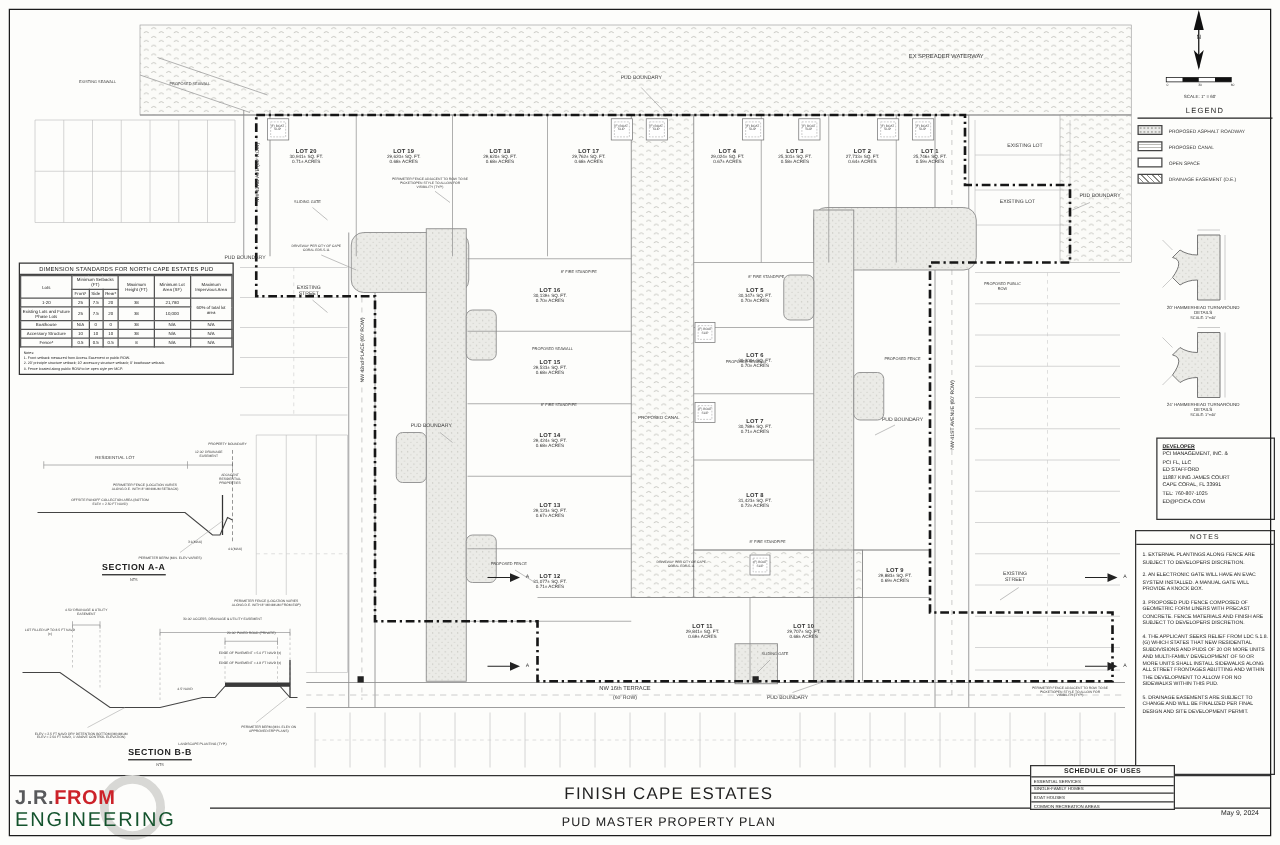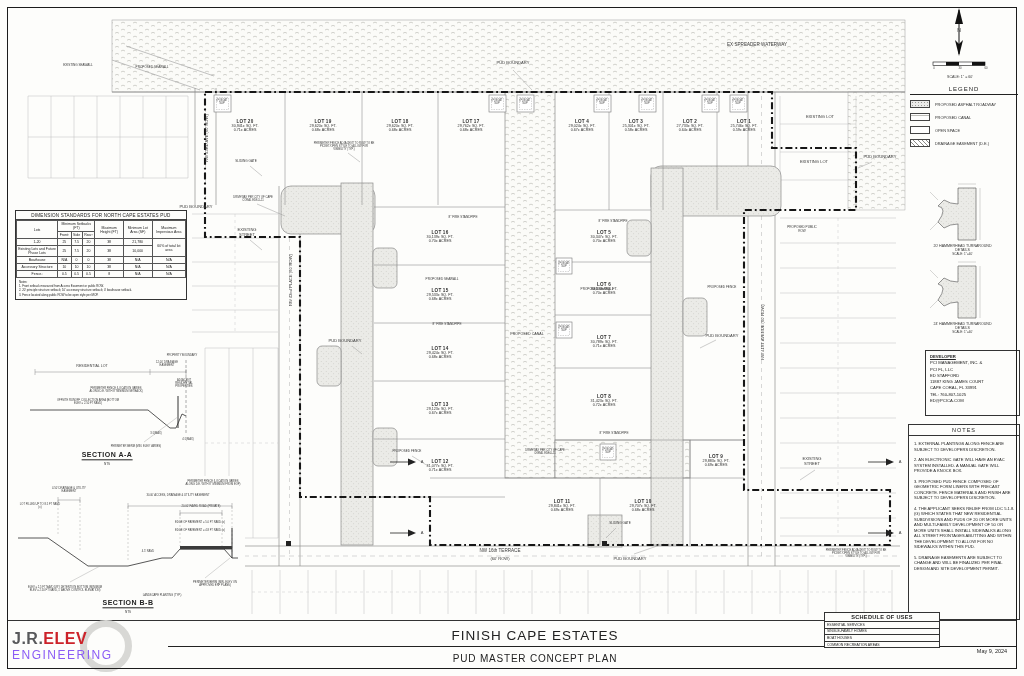--- a/index.html
+++ b/index.html
@@ -45,21 +45,21 @@
   .rule0{position:absolute;left:8px;top:620px;width:1008px;height:1px;background:#333;z-index:5}
   .rule1{position:absolute;left:168px;top:646px;width:848px;height:1.2px;background:#222;z-index:5}
   .main-title{position:absolute;left:535px;top:635px;transform:translate(-50%,-50%);font-size:13.5px;letter-spacing:1px;color:#222;z-index:6;white-space:nowrap}
   .sub-title{position:absolute;left:535px;top:658px;transform:translate(-50%,-50%);font-size:10px;letter-spacing:.8px;color:#222;z-index:6;white-space:nowrap}
   .date{position:absolute;left:992px;top:651px;transform:translate(-50%,-50%);font-size:5.5px;color:#222;z-index:6;white-space:nowrap}
   .logo{position:absolute;left:12px;top:624px;width:160px;height:48px;z-index:6}
   .logo-circle{position:absolute;left:68px;top:-4px;width:52px;height:52px;border:7px solid #d8d8d5;border-radius:50%}
   .logo-line1{position:absolute;left:0;top:6px;font-size:16px;font-weight:700;letter-spacing:.5px}
   .logo-line1 .jr{color:#58595b}
   .logo-line1 .evans{color:#cc2229}
-  .logo-line2{position:absolute;left:0;top:24px;font-size:12px;letter-spacing:1.5px;color:#8b5cf6}
+  .logo-line2{position:absolute;left:0;top:24px;font-size:16px;letter-spacing:1.5px;color:#14532d}
 </style>
 </head>
 <body>
 
 <div class="sheet">
   <div class="sheet-border"></div>
 
   <svg class="plan" width="1024" height="676" viewBox="0 0 1024 676">
     <defs>
       <pattern id="stip" width="5" height="5" patternUnits="userSpaceOnUse">
@@ -509,21 +509,21 @@
     <div class="al f26" style="left:55px;top:113px;width:78px">ELEV = 2.5 FT NAVD DRY DETENTION BOTTOM (MINIMUM ELEV = 2.50 FT NAVD, 1' ABOVE CONTROL ELEVATION)</div>
     <div class="al f26" style="left:152px;top:120px;width:44px">LANDSCAPE PLANTING (TYP.)</div>
     <div class="al f26" style="left:205px;top:108px;width:56px">PERIMETER BERM (MIN. ELEV ON APPROVED ERP PLANS)</div>
     <div class="al sec-title nw" style="left:118px;top:128px">SECTION B-B</div>
     <div class="al f3 nw" style="left:118px;top:137px">NTS</div>
   </div>
 
   <div class="rule0"></div>
   <div class="rule1"></div>
   <div class="main-title">FINISH CAPE ESTATES</div>
-  <div class="sub-title">PUD MASTER CONCEPT PLAN</div>
+  <div class="sub-title">PUD MASTER PROPERTY PLAN</div>
   <div class="date">May 9, 2024</div>
 
   <div class="logo">
     <div class="logo-circle"></div>
-    <div class="logo-line1"><span class="jr">J.R.</span><span class="evans">ELEV</span></div>
+    <div class="logo-line1"><span class="jr">J.R.</span><span class="evans">FROM</span></div>
     <div class="logo-line2">ENGINEERING</div>
   </div>
 </div>
 
 </body></html>

